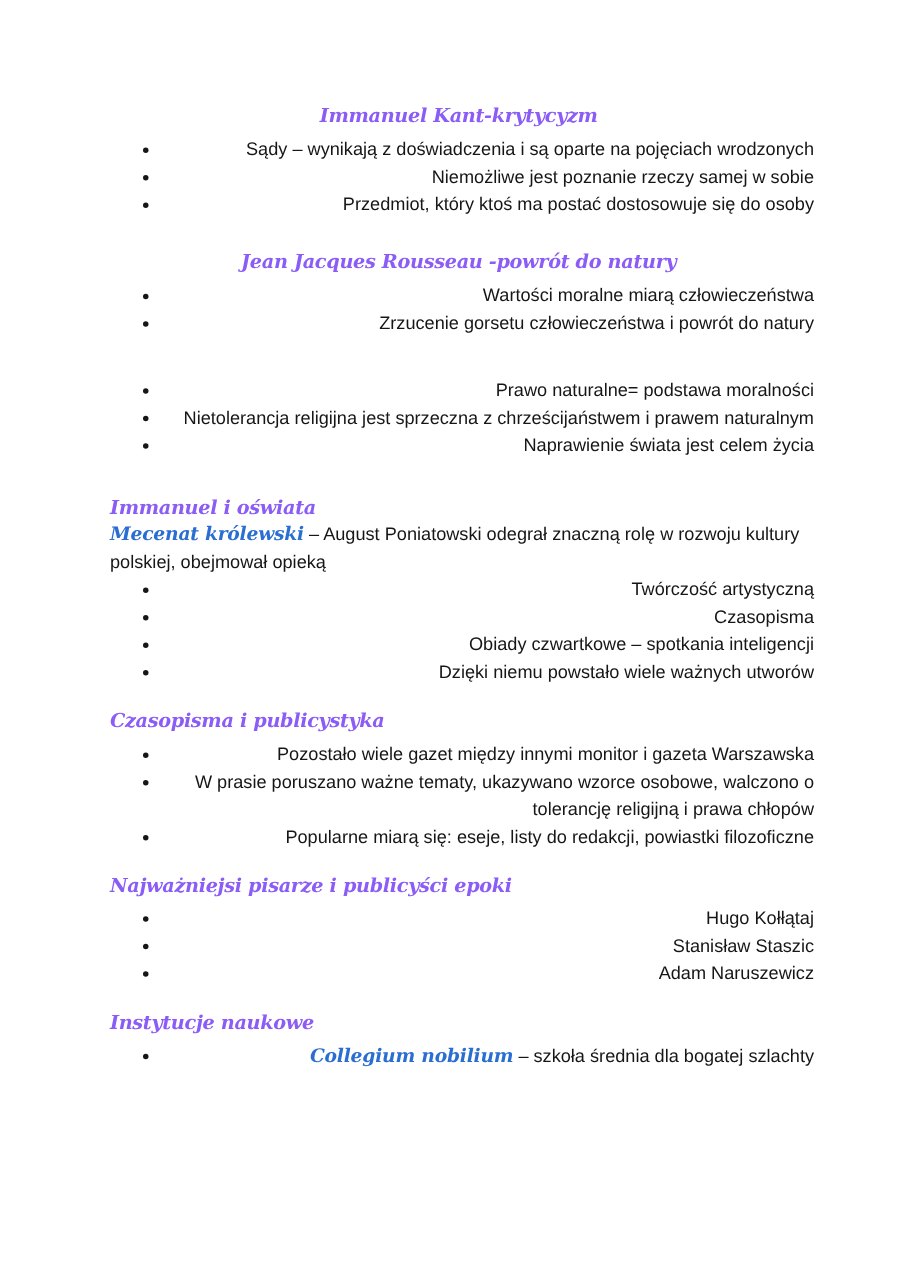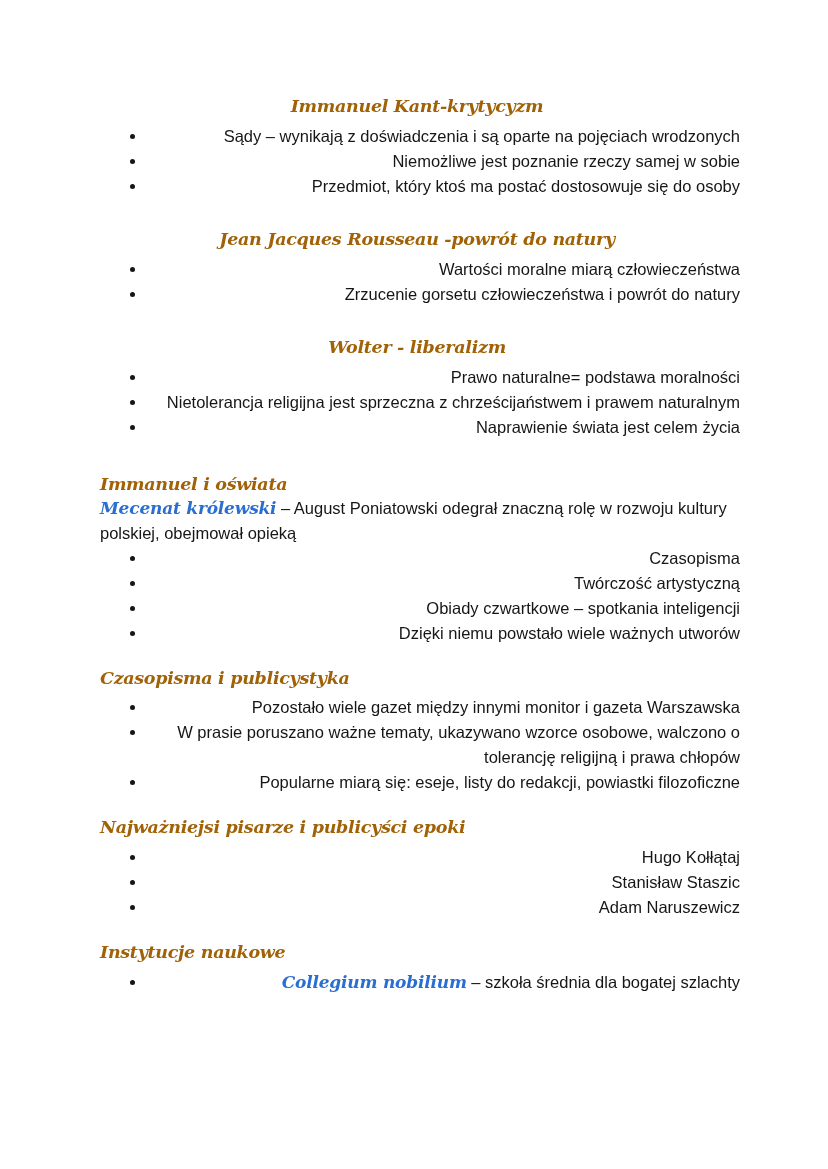--- a/index.html
+++ b/index.html
@@ -20,21 +20,21 @@
   }
   .content {
     position: absolute;
     left: 100px;
     top: 96px;
     width: 640px;
   }
 
   
   .heading {
-    color: #a16207;
+    color: #8b5cf6;
     font-family: "DejaVu Serif", "Liberation Serif", serif;
     font-weight: bold;
     font-style: italic;
     font-size: 17.5px;
     letter-spacing: -0.3px;
     line-height: 1.25;
     white-space: nowrap;
   }
   .heading.centered {
     text-align: center;
@@ -122,37 +122,36 @@
       <div class="gap-sm"></div>
       <ul class="bullets">
         <li>Wartości moralne miarą człowieczeństwa</li>
         <li>Zrzucenie gorsetu człowieczeństwa i powrót do natury</li>
       </ul>
     </div>
 
     <div class="gap-lg"></div>
 
     <div>
-      <div class="heading centered">Wolter - liberalizm</div>
       <div class="gap-sm"></div>
       <ul class="bullets">
         <li>Prawo naturalne= podstawa moralności</li>
         <li>Nietolerancja religijna jest sprzeczna z chrześcijaństwem i prawem naturalnym</li>
         <li>Naprawienie świata jest celem życia</li>
       </ul>
     </div>
 
     <div class="gap-xl"></div>
 
     <div>
       <div class="heading left section">Immanuel i oświata</div>
       <p class="body-text para"><span class="term">Mecenat królewski</span><span> – August Poniatowski odegrał znaczną rolę w rozwoju kultury polskiej, obejmował opieką</span></p>
       <ul class="bullets">
+        <li>Twórczość artystyczną</li>
         <li>Czasopisma</li>
-        <li>Twórczość artystyczną</li>
         <li>Obiady czwartkowe – spotkania inteligencji</li>
         <li>Dzięki niemu powstało wiele ważnych utworów</li>
       </ul>
     </div>
 
     <div class="gap-md"></div>
 
     <div>
       <div class="heading left section">Czasopisma i publicystyka</div>
       <div class="gap-sm"></div>

